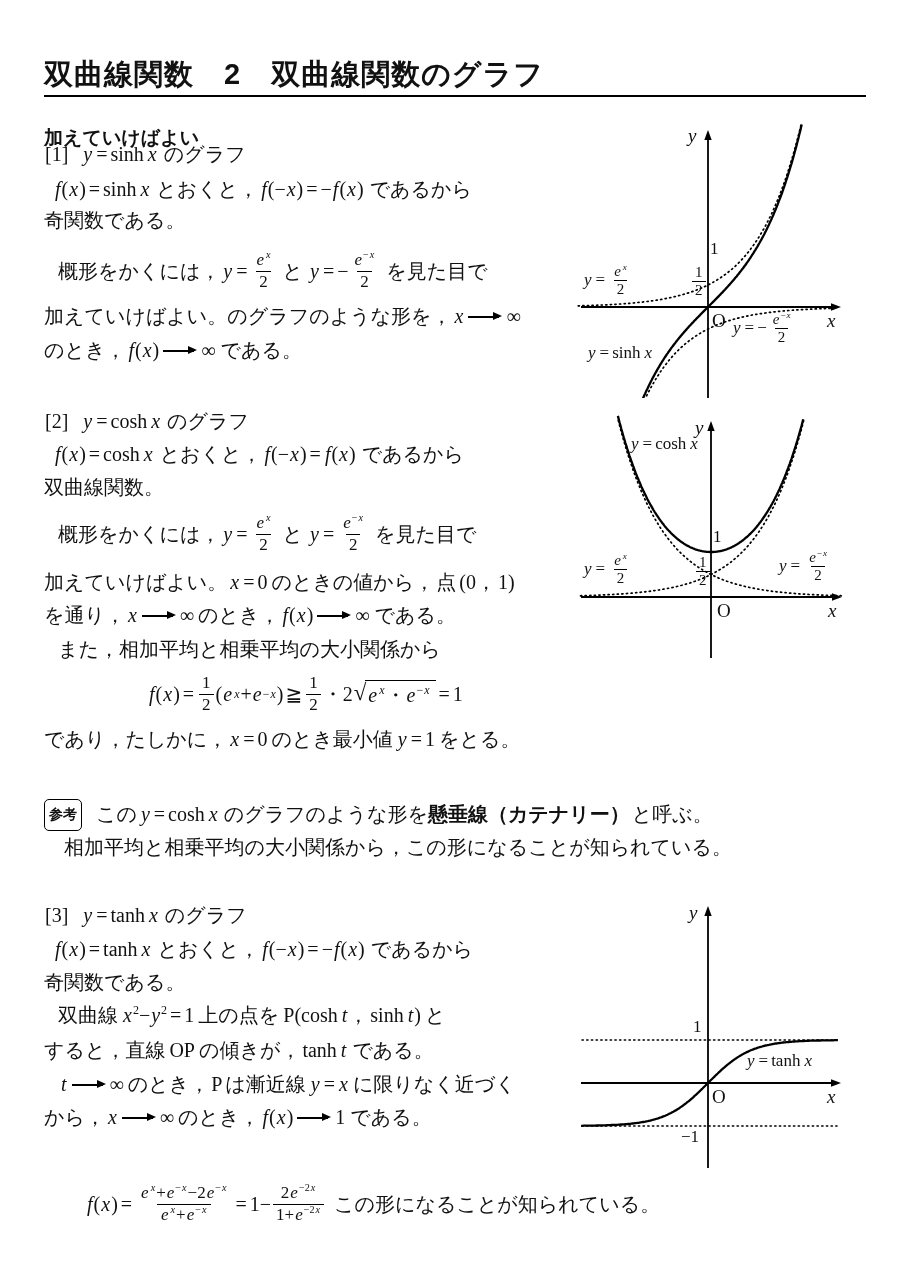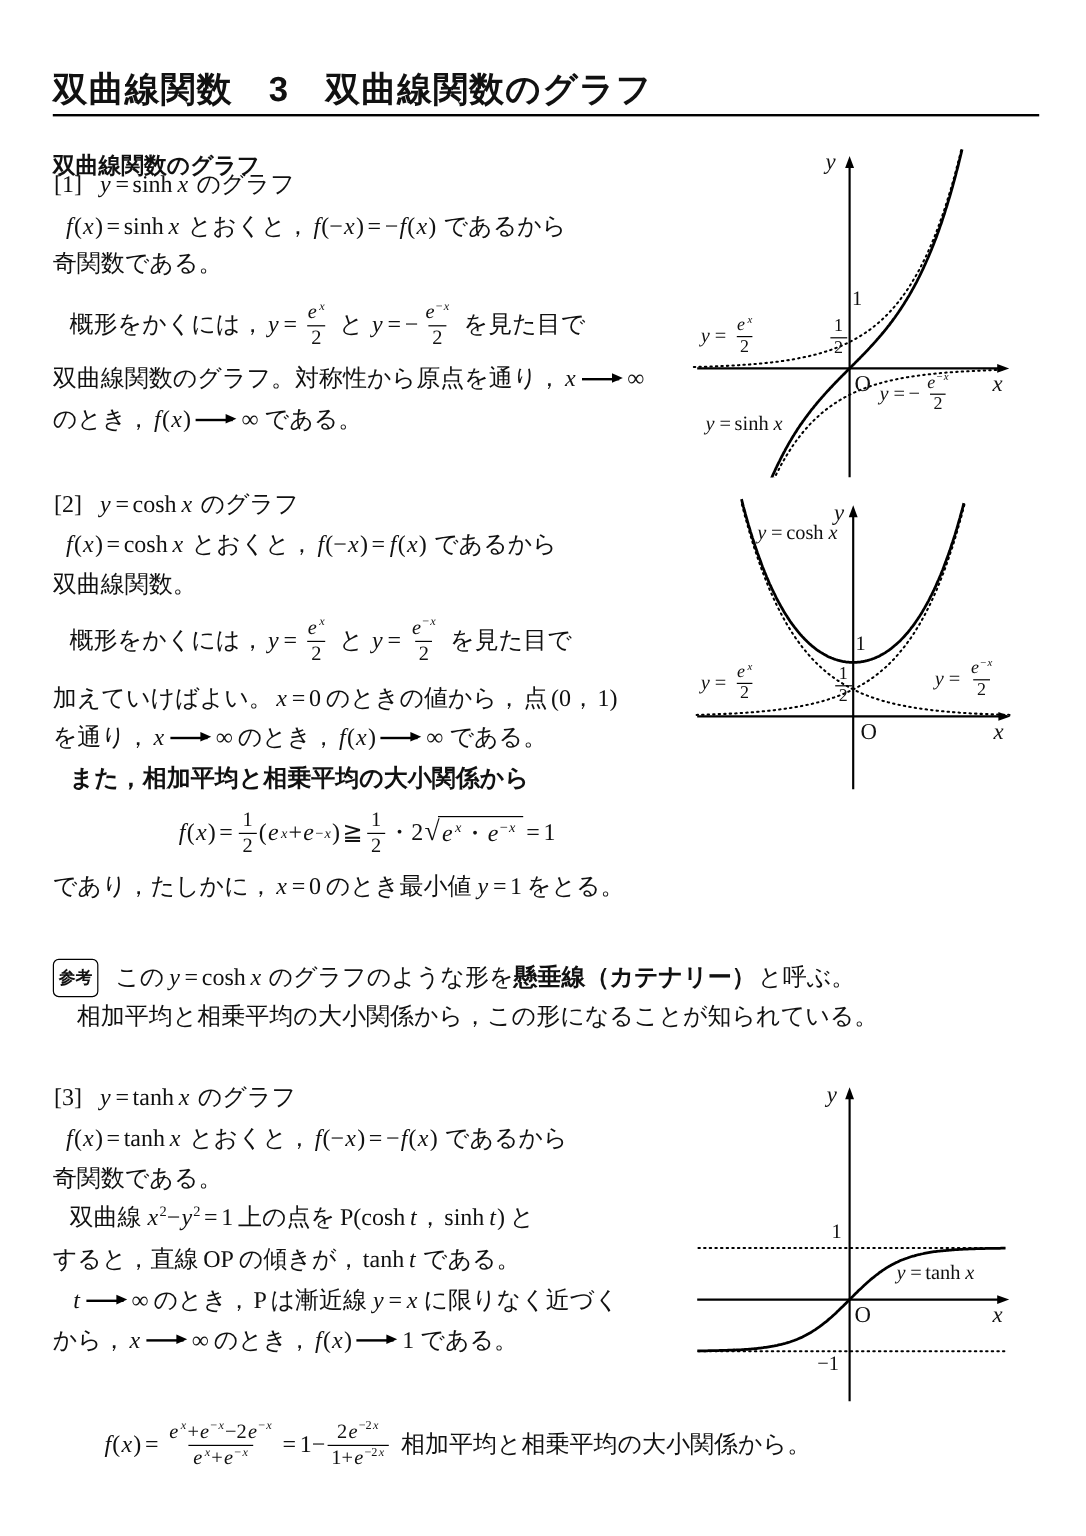--- a/index.html
+++ b/index.html
@@ -36,23 +36,23 @@
   .graph svg{position:absolute;left:0;top:0;}
   .glabel{position:absolute;white-space:nowrap;font-size:17px;line-height:1.1;display:flex;align-items:center;}
   .glabel .frac{font-size:15px;line-height:1.15;}
   .glabel.axis{font-size:19px;}
   .glabel.origin{font-size:19px;}
 </style>
 </head>
 <body>
 
 <div id="page">
-  <h1 class="title">双曲線関数　3　双曲線関数のグラフ</h1>
+  <h1 class="title">双曲線関数　2　双曲線関数のグラフ</h1>
   <div class="rule"></div>
-  <h2 class="subhead">双曲線関数のグラフ</h2>
+  <h2 class="subhead">加えていけばよい</h2>
   <div id="content">
       <div class="ln" style="left: 45px; top: 141px;"><span class="rm">[1]</span><span class="sp" style="width: 14px;"></span><span class="mi">y</span><span class="eq">=</span><span class="rm">sinh</span><span class="sp" style="width: 3px;"></span><span class="mi">x</span><span class="sp" style="width: 6px;"></span><span class="rm">のグラフ</span></div>
       <div class="ln" style="left: 54px; top: 176px;"><span class="mi">f</span><span class="rm">(</span><span class="mi">x</span><span class="rm">)</span><span class="eq">=</span><span class="rm">sinh</span><span class="sp" style="width: 3px;"></span><span class="mi">x</span><span class="sp" style="width: 6px;"></span><span class="rm">とおくと，</span><span class="sp" style="width: 2px;"></span><span class="mi">f</span><span class="rm">(−</span><span class="mi">x</span><span class="rm">)</span><span class="eq">=</span><span class="rm">−</span><span class="mi">f</span><span class="rm">(</span><span class="mi">x</span><span class="rm">)</span><span class="sp" style="width: 6px;"></span><span class="rm">であるから</span></div>
       <div class="ln" style="left: 44px; top: 207px;"><span class="rm">奇関数である。</span></div>
       <div class="ln tall" style="left: 58px; top: 245px; height: 52px;">
         <span class="rm">概形をかくには，</span>
         <span class="sp" style="width: 2px;"></span>
         <span class="mi">y</span>
         <span class="eq">=</span>
         <span class="frac">
@@ -65,21 +65,21 @@
         <span class="mi">y</span>
         <span class="eq">=</span>
         <span class="rm">−</span>
         <span class="frac">
           <span class="fnum"><span class="mi">e</span><sup class="msup"><span class="rm">−</span><span class="mi">x</span></sup></span>
           <span class="fden"><span class="rm">2</span></span>
         </span>
         <span class="sp" style="width: 6px;"></span>
         <span class="rm">を見た目で</span>
       </div>
-      <div class="ln" style="left: 44px; top: 303px;"><span class="rm">双曲線関数のグラフ。対称性から原点を通り，</span><span class="sp" style="width: 2px;"></span><span class="mi">x</span><span class="larr"></span><span class="rm">∞</span></div>
+      <div class="ln" style="left: 44px; top: 303px;"><span class="rm">加えていけばよい。のグラフのような形を，</span><span class="sp" style="width: 2px;"></span><span class="mi">x</span><span class="larr"></span><span class="rm">∞</span></div>
       <div class="ln" style="left: 44px; top: 337px;"><span class="rm">のとき，</span><span class="sp" style="width: 2px;"></span><span class="mi">f</span><span class="rm">(</span><span class="mi">x</span><span class="rm">)</span><span class="larr"></span><span class="rm">∞</span><span class="sp" style="width: 5px;"></span><span class="rm">である。</span></div>
       <div class="ln" style="left: 45px; top: 408px;"><span class="rm">[2]</span><span class="sp" style="width: 14px;"></span><span class="mi">y</span><span class="eq">=</span><span class="rm">cosh</span><span class="sp" style="width: 3px;"></span><span class="mi">x</span><span class="sp" style="width: 6px;"></span><span class="rm">のグラフ</span></div>
       <div class="ln" style="left: 54px; top: 441px;"><span class="mi">f</span><span class="rm">(</span><span class="mi">x</span><span class="rm">)</span><span class="eq">=</span><span class="rm">cosh</span><span class="sp" style="width: 3px;"></span><span class="mi">x</span><span class="sp" style="width: 6px;"></span><span class="rm">とおくと，</span><span class="sp" style="width: 2px;"></span><span class="mi">f</span><span class="rm">(−</span><span class="mi">x</span><span class="rm">)</span><span class="eq">=</span><span class="mi">f</span><span class="rm">(</span><span class="mi">x</span><span class="rm">)</span><span class="sp" style="width: 6px;"></span><span class="rm">であるから</span></div>
       <div class="ln" style="left: 44px; top: 474px;"><span class="rm">双曲線関数。</span></div>
       <div class="ln tall" style="left: 58px; top: 508px; height: 52px;">
         <span class="rm">概形をかくには，</span>
         <span class="sp" style="width: 2px;"></span>
         <span class="mi">y</span>
         <span class="eq">=</span>
         <span class="frac">
@@ -93,21 +93,21 @@
         <span class="eq">=</span>
         <span class="frac">
           <span class="fnum"><span class="mi">e</span><sup class="msup"><span class="rm">−</span><span class="mi">x</span></sup></span>
           <span class="fden"><span class="rm">2</span></span>
         </span>
         <span class="sp" style="width: 6px;"></span>
         <span class="rm">を見た目で</span>
       </div>
       <div class="ln" style="left: 44px; top: 569px;"><span class="rm">加えていけばよい。</span><span class="sp" style="width: 2px;"></span><span class="mi">x</span><span class="eq">=</span><span class="rm">0</span><span class="sp" style="width: 4px;"></span><span class="rm">のときの値から，</span><span class="sp" style="width: 2px;"></span><span class="rm">点</span><span class="sp" style="width: 3px;"></span><span class="rm">(0，</span><span class="sp" style="width: 2px;"></span><span class="rm">1)</span></div>
       <div class="ln" style="left: 44px; top: 602px;"><span class="rm">を通り，</span><span class="sp" style="width: 2px;"></span><span class="mi">x</span><span class="larr"></span><span class="rm">∞</span><span class="sp" style="width: 4px;"></span><span class="rm">のとき，</span><span class="sp" style="width: 2px;"></span><span class="mi">f</span><span class="rm">(</span><span class="mi">x</span><span class="rm">)</span><span class="larr"></span><span class="rm">∞</span><span class="sp" style="width: 5px;"></span><span class="rm">である。</span></div>
-      <div class="ln" style="left: 58px; top: 636px; font-weight: bold;"><span class="rm">また，相加平均と相乗平均の大小関係から</span></div>
+      <div class="ln" style="left: 58px; top: 636px;"><span class="rm">また，相加平均と相乗平均の大小関係から</span></div>
       <div class="ln tall" style="left: 148px; top: 670px; height: 48px;">
         <span class="mi">f</span>
         <span class="rm">(</span>
         <span class="mi">x</span>
         <span class="rm">)</span>
         <span class="eq">=</span>
         <span class="frac">
           <span class="fnum"><span class="rm">1</span></span>
           <span class="fden"><span class="rm">2</span></span>
         </span>
@@ -153,21 +153,21 @@
           <span class="fnum"><span class="mi">e</span><sup class="msup"><span class="mi">x</span></sup><span class="rm">+</span><span class="mi">e</span><sup class="msup"><span class="rm">−</span><span class="mi">x</span></sup><span class="rm">−2</span><span class="mi">e</span><sup class="msup"><span class="rm">−</span><span class="mi">x</span></sup></span>
           <span class="fden"><span class="mi">e</span><sup class="msup"><span class="mi">x</span></sup><span class="rm">+</span><span class="mi">e</span><sup class="msup"><span class="rm">−</span><span class="mi">x</span></sup></span>
         </span>
         <span class="eq">=</span>
         <span class="rm">1−</span>
         <span class="frac">
           <span class="fnum"><span class="rm">2</span><span class="mi">e</span><sup class="msup"><span class="rm">−2</span><span class="mi">x</span></sup></span>
           <span class="fden"><span class="rm">1+</span><span class="mi">e</span><sup class="msup"><span class="rm">−2</span><span class="mi">x</span></sup></span>
         </span>
         <span class="sp" style="width: 8px;"></span>
-        <span class="rm">相加平均と相乗平均の大小関係から。</span>
+        <span class="rm">この形になることが知られている。</span>
       </div>
     </div>
 <div class="graph" style="left: 575px; top: 122px; width: 330px; height: 276px;">
       <svg width="330" height="276" viewBox="0 0 330 276">
         <line x1="6" y1="185" x2="259" y2="185" stroke="#000" stroke-width="1.8"></line>
         <polygon points="266,185 256,181.3 256,188.7" fill="#000"></polygon>
         <line x1="133" y1="276" x2="133" y2="15" stroke="#000" stroke-width="1.8"></line>
         <polygon points="133,8 129.3,18 136.7,18" fill="#000"></polygon>
         <polyline points="3.2,183.8 4.2,183.8 5.2,183.8 6.2,183.8 7.3,183.7 8.3,183.7 9.3,183.7 10.3,183.6 11.3,183.6 12.3,183.6 13.3,183.6 14.4,183.5 15.4,183.5 16.4,183.4 17.4,183.4 18.4,183.4 19.4,183.3 20.4,183.3 21.5,183.3 22.5,183.2 23.5,183.2 24.5,183.1 25.5,183.1 26.5,183.0 27.5,183.0 28.5,183.0 29.6,182.9 30.6,182.9 31.6,182.8 32.6,182.8 33.6,182.7 34.6,182.6 35.6,182.6 36.7,182.5 37.7,182.5 38.7,182.4 39.7,182.4 40.7,182.3 41.7,182.2 42.7,182.2 43.8,182.1 44.8,182.0 45.8,182.0 46.8,181.9 47.8,181.8 48.8,181.8 49.8,181.7 50.9,181.6 51.9,181.5 52.9,181.4 53.9,181.4 54.9,181.3 55.9,181.2 56.9,181.1 58.0,181.0 59.0,180.9 60.0,180.8 61.0,180.7 62.0,180.6 63.0,180.5 64.0,180.4 65.1,180.3 66.1,180.2 67.1,180.1 68.1,180.0 69.1,179.8 70.1,179.7 71.1,179.6 72.2,179.5 73.2,179.4 74.2,179.2 75.2,179.1 76.2,178.9 77.2,178.8 78.2,178.7 79.3,178.5 80.3,178.4 81.3,178.2 82.3,178.1 83.3,177.9 84.3,177.7 85.3,177.6 86.3,177.4 87.4,177.2 88.4,177.0 89.4,176.8 90.4,176.6 91.4,176.4 92.4,176.3 93.4,176.0 94.5,175.8 95.5,175.6 96.5,175.4 97.5,175.2 98.5,175.0 99.5,174.7 100.5,174.5 101.6,174.2 102.6,174.0 103.6,173.7 104.6,173.5 105.6,173.2 106.6,172.9 107.6,172.6 108.7,172.3 109.7,172.1 110.7,171.8 111.7,171.4 112.7,171.1 113.7,170.8 114.7,170.5 115.8,170.1 116.8,169.8 117.8,169.4 118.8,169.1 119.8,168.7 120.8,168.3 121.8,167.9 122.9,167.5 123.9,167.1 124.9,166.7 125.9,166.3 126.9,165.8 127.9,165.4 128.9,164.9 129.9,164.5 131.0,164.0 132.0,163.5 133.0,163.0 134.0,162.5 135.0,162.0 136.0,161.4 137.0,160.9 138.1,160.3 139.1,159.7 140.1,159.2 141.1,158.6 142.1,157.9 143.1,157.3 144.1,156.7 145.2,156.0 146.2,155.3 147.2,154.6 148.2,153.9 149.2,153.2 150.2,152.5 151.2,151.7 152.3,150.9 153.3,150.1 154.3,149.3 155.3,148.5 156.3,147.6 157.3,146.8 158.3,145.9 159.4,145.0 160.4,144.0 161.4,143.1 162.4,142.1 163.4,141.1 164.4,140.1 165.4,139.0 166.5,137.9 167.5,136.8 168.5,135.7 169.5,134.6 170.5,133.4 171.5,132.2 172.5,131.0 173.6,129.7 174.6,128.4 175.6,127.1 176.6,125.7 177.6,124.4 178.6,123.0 179.6,121.5 180.7,120.0 181.7,118.5 182.7,117.0 183.7,115.4 184.7,113.8 185.7,112.1 186.7,110.4 187.7,108.7 188.8,106.9 189.8,105.0 190.8,103.2 191.8,101.3 192.8,99.3 193.8,97.3 194.8,95.3 195.9,93.2 196.9,91.1 197.9,88.9 198.9,86.6 199.9,84.3 200.9,82.0 201.9,79.6 203.0,77.1 204.0,74.6 205.0,72.0 206.0,69.4 207.0,66.7 208.0,63.9 209.0,61.1 210.1,58.2 211.1,55.3 212.1,52.3 213.1,49.2 214.1,46.0 215.1,42.8 216.1,39.4 217.2,36.0 218.2,32.6 219.2,29.0 220.2,25.4 221.2,21.7 222.2,17.9 223.2,14.0 224.3,10.0 225.3,5.9 226.3,1.7" fill="none" stroke="#000" stroke-width="1.7" stroke-dasharray="1.2 3.4" stroke-linecap="round"></polyline>
         <polyline points="69.6,277.9 70.5,276.0 71.4,274.2 72.3,272.4 73.2,270.7 74.1,269.0 74.9,267.3 75.8,265.7 76.7,264.1 77.6,262.5 78.5,261.0 79.3,259.5 80.2,258.0 81.1,256.6 82.0,255.1 82.9,253.7 83.8,252.4 84.6,251.0 85.5,249.7 86.4,248.4 87.3,247.2 88.2,245.9 89.0,244.7 89.9,243.6 90.8,242.4 91.7,241.3 92.6,240.1 93.5,239.0 94.3,238.0 95.2,236.9 96.1,235.9 97.0,234.9 97.9,233.9 98.7,232.9 99.6,232.0 100.5,231.0 101.4,230.1 102.3,229.2 103.2,228.3 104.0,227.5 104.9,226.6 105.8,225.8 106.7,225.0 107.6,224.2 108.5,223.4 109.3,222.7 110.2,221.9 111.1,221.2 112.0,220.5 112.9,219.8 113.7,219.1 114.6,218.4 115.5,217.7 116.4,217.1 117.3,216.5 118.2,215.8 119.0,215.2 119.9,214.6 120.8,214.0 121.7,213.5 122.6,212.9 123.4,212.3 124.3,211.8 125.2,211.3 126.1,210.7 127.0,210.2 127.9,209.7 128.7,209.2 129.6,208.8 130.5,208.3 131.4,207.8 132.3,207.4 133.1,206.9 134.0,206.5 134.9,206.1 135.8,205.6 136.7,205.2 137.6,204.8 138.4,204.4 139.3,204.1 140.2,203.7 141.1,203.3 142.0,202.9 142.8,202.6 143.7,202.2 144.6,201.9 145.5,201.6 146.4,201.2 147.3,200.9 148.1,200.6 149.0,200.3 149.9,200.0 150.8,199.7 151.7,199.4 152.6,199.1 153.4,198.8 154.3,198.6 155.2,198.3 156.1,198.0 157.0,197.8 157.8,197.5 158.7,197.3 159.6,197.0 160.5,196.8 161.4,196.5 162.3,196.3 163.1,196.1 164.0,195.9 164.9,195.7 165.8,195.4 166.7,195.2 167.5,195.0 168.4,194.8 169.3,194.6 170.2,194.4 171.1,194.3 172.0,194.1 172.8,193.9 173.7,193.7 174.6,193.5 175.5,193.4 176.4,193.2 177.2,193.0 178.1,192.9 179.0,192.7 179.9,192.6 180.8,192.4 181.7,192.3 182.5,192.1 183.4,192.0 184.3,191.9 185.2,191.7 186.1,191.6 186.9,191.5 187.8,191.3 188.7,191.2 189.6,191.1 190.5,191.0 191.4,190.8 192.2,190.7 193.1,190.6 194.0,190.5 194.9,190.4 195.8,190.3 196.7,190.2 197.5,190.1 198.4,190.0 199.3,189.9 200.2,189.8 201.1,189.7 201.9,189.6 202.8,189.5 203.7,189.4 204.6,189.3 205.5,189.2 206.4,189.2 207.2,189.1 208.1,189.0 209.0,188.9 209.9,188.8 210.8,188.8 211.6,188.7 212.5,188.6 213.4,188.5 214.3,188.5 215.2,188.4 216.1,188.3 216.9,188.3 217.8,188.2 218.7,188.1 219.6,188.1 220.5,188.0 221.3,188.0 222.2,187.9 223.1,187.8 224.0,187.8 224.9,187.7 225.8,187.7 226.6,187.6 227.5,187.6 228.4,187.5 229.3,187.5 230.2,187.4 231.0,187.4 231.9,187.3 232.8,187.3 233.7,187.2 234.6,187.2 235.5,187.1 236.3,187.1 237.2,187.1 238.1,187.0 239.0,187.0 239.9,186.9 240.8,186.9 241.6,186.9 242.5,186.8 243.4,186.8 244.3,186.8 245.2,186.7 246.0,186.7 246.9,186.7 247.8,186.6 248.7,186.6 249.6,186.6 250.5,186.5 251.3,186.5 252.2,186.5 253.1,186.4 254.0,186.4 254.9,186.4 255.7,186.4 256.6,186.3 257.5,186.3 258.4,186.3 259.3,186.2 260.2,186.2 261.0,186.2 261.9,186.2 262.8,186.2" fill="none" stroke="#000" stroke-width="1.7" stroke-dasharray="1.2 3.4" stroke-linecap="round"></polyline>

